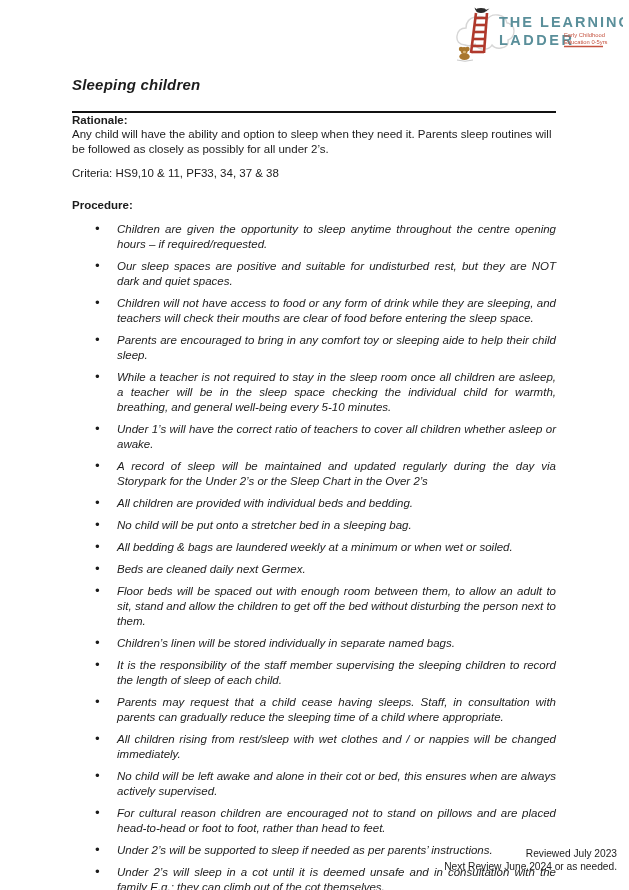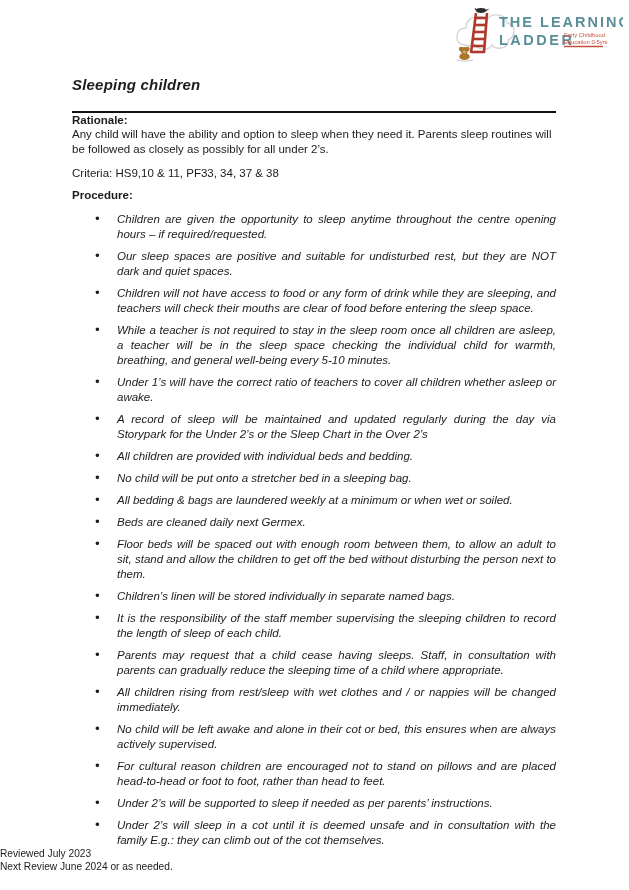--- a/index.html
+++ b/index.html
@@ -37,21 +37,21 @@
     font-style: italic;
   }
   .doc-title {
     font-size: 15px;
     font-weight: bold;
     letter-spacing: 0.2px;
   }
   .section-label {
     font-size: 11.5px;
     font-weight: bold;
-    margin-top: 8px;
+    margin-top: 18px;
   }
   .body-text {
     font-size: 11.5px;
     line-height: 15px;
     margin: 1px 0 8px 0;
   }
   .inline-line {
     font-size: 11.5px;
     line-height: 15px;
     margin-top: 9px;
@@ -75,23 +75,23 @@
     content: "\2022";
     position: absolute;
     left: 23px;
     top: -1px;
     font-size: 13px;
   }
   
   .footer {
     position: absolute;
     left: 0;
-    right: 0;
+    right: 12px;
     top: 847px;
-    text-align: left;
+    text-align: right;
     font-size: 10.2px;
     line-height: 13px;
     color: #1c1c1c;
   }
 </style>
 </head>
 <body>
 
 <div class="page">
 
@@ -146,20 +146,21 @@
     <p class="body-text">Any child will have the ability and option to sleep when they need it. Parents sleep routines will be followed as closely as possibly for all under 2’s.</p>
 
     <div class="inline-line"><span class="lbl">Criteria:</span><span> HS9,10 &amp; 11, PF33, 34, 37 &amp; 38</span></div>
 
     <div class="section-label">Procedure:</div>
 
     <ul class="bullets">
         <li>Children are given the opportunity to sleep anytime throughout the centre opening hours – if required/requested.</li>
         <li>Our sleep spaces are positive and suitable for undisturbed rest, but they are NOT dark and quiet spaces.</li>
         <li>Children will not have access to food or any form of drink while they are sleeping, and teachers will check their mouths are clear of food before entering the sleep space.</li>
+        <li>Parents are encouraged to bring in any comfort toy or sleeping aide to help their child sleep.</li>
         <li>While a teacher is not required to stay in the sleep room once all children are asleep, a teacher will be in the sleep space checking the individual child for warmth, breathing, and general well-being every 5-10 minutes.</li>
         <li>Under 1’s will have the correct ratio of teachers to cover all children whether asleep or awake.</li>
         <li>A record of sleep will be maintained and updated regularly during the day via Storypark for the Under 2’s or the Sleep Chart in the Over 2’s</li>
         <li>All children are provided with individual beds and bedding.</li>
         <li>No child will be put onto a stretcher bed in a sleeping bag.</li>
         <li>All bedding &amp; bags are laundered weekly at a minimum or when wet or soiled.</li>
         <li>Beds are cleaned daily next Germex.</li>
         <li>Floor beds will be spaced out with enough room between them, to allow an adult to sit, stand and allow the children to get off the bed without disturbing the person next to them.</li>
         <li>Children’s linen will be stored individually in separate named bags.</li>
         <li>It is the responsibility of the staff member supervising the sleeping children to record the length of sleep of each child.</li>

